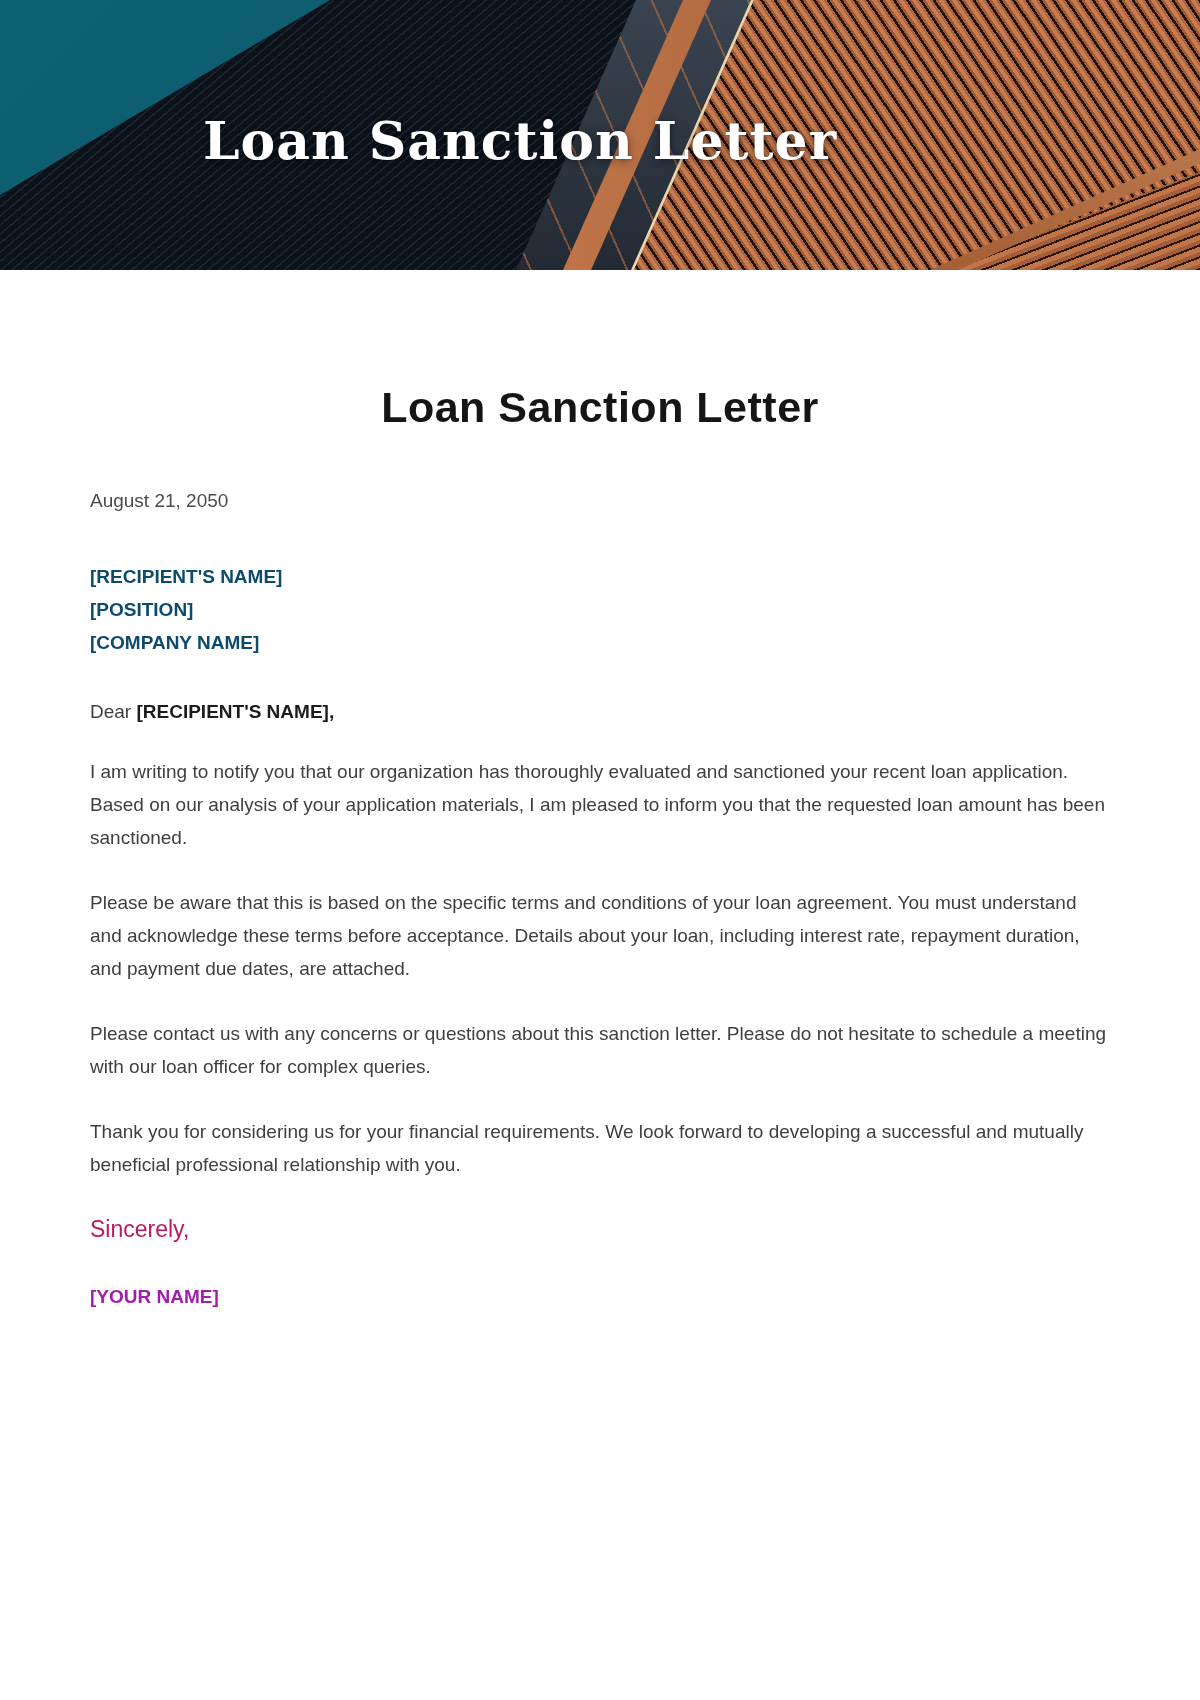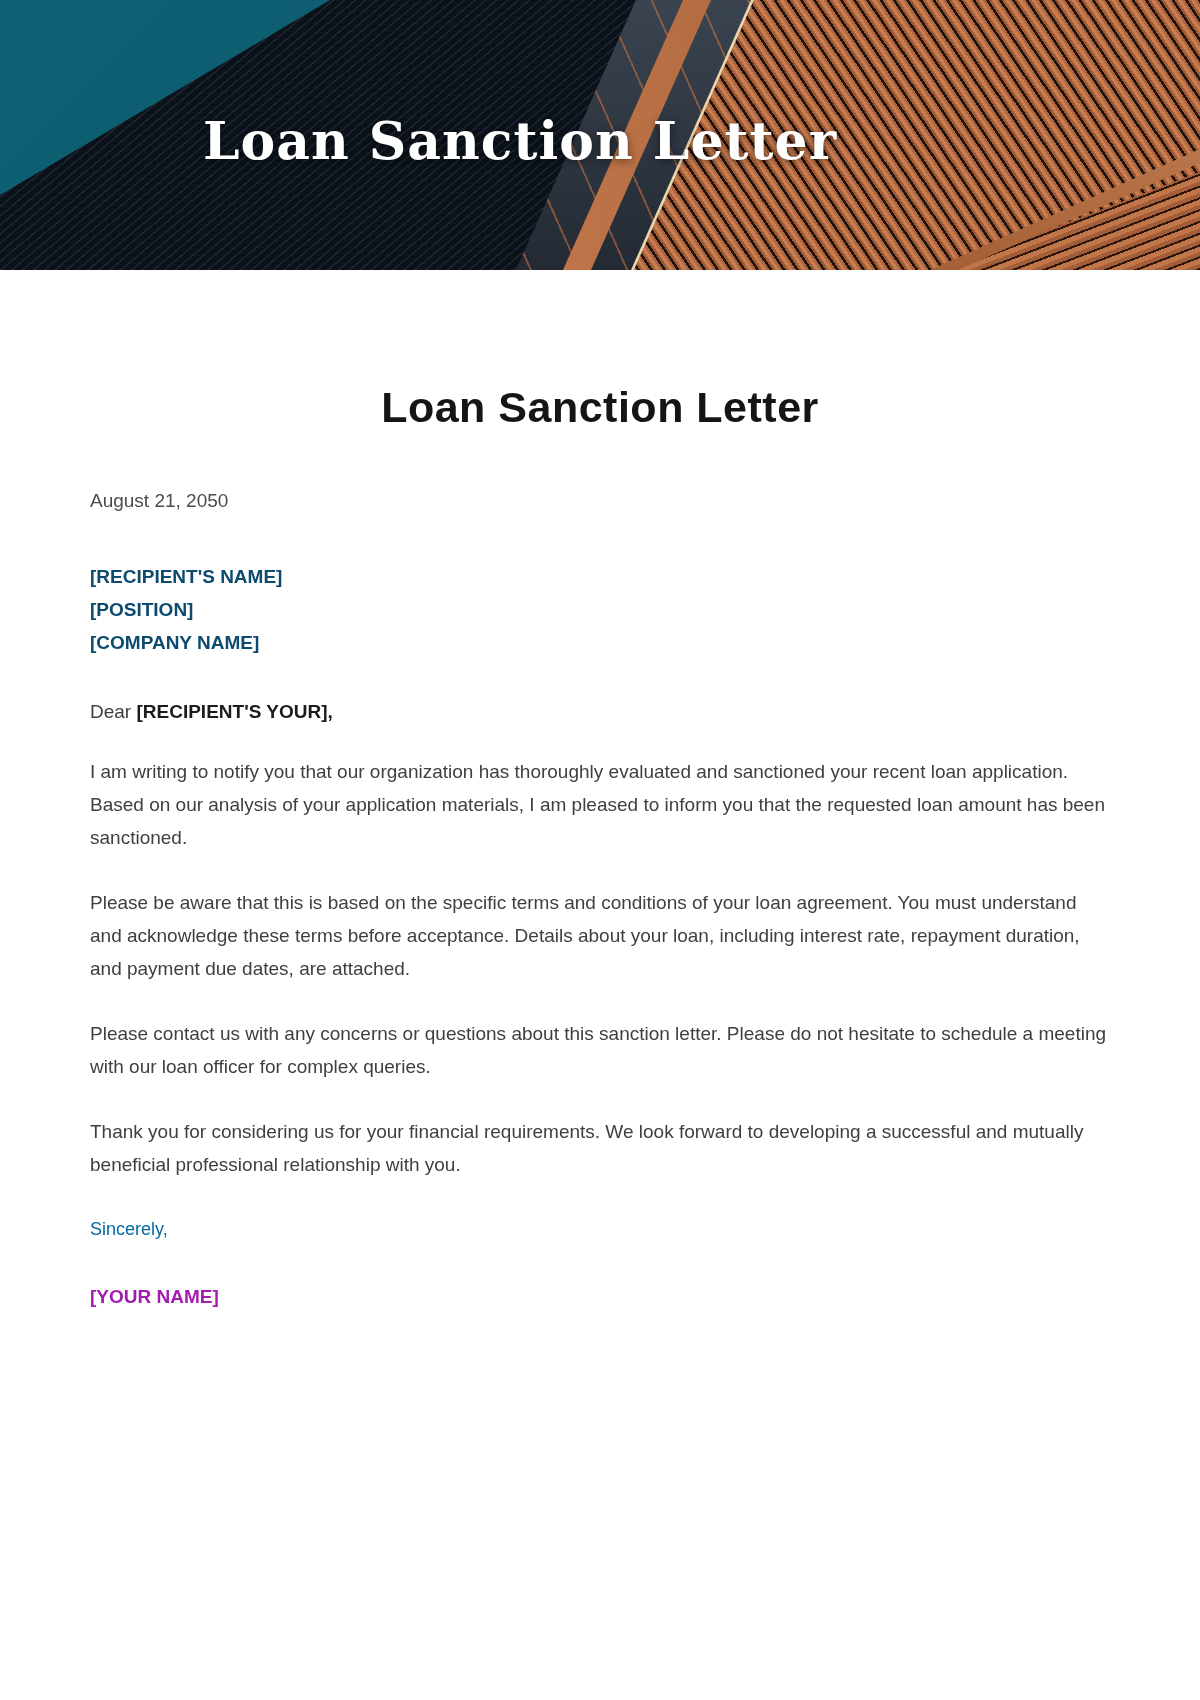--- a/index.html
+++ b/index.html
@@ -62,21 +62,21 @@
   .doc-title {
     margin: 112px 0 0; text-align: center;
     font-size: 43px; font-weight: 700; color: #151515; letter-spacing: 0.5px;
     line-height: 1.2;
   }
   .date { margin: 56px 0 0; font-size: 19px; color: #4c4c4c; line-height: 22px; }
   .recipient { margin: 48px 0 0; font-size: 19px; font-weight: 700; color: #0c4a6e; line-height: 33px; }
   .salutation { margin: 42px 0 0; font-size: 19px; color: #3f3f3f; line-height: 22px; }
   .salutation b { color: #1c1c1c; }
   .para { margin: 32px 0 0; font-size: 19px; line-height: 33px; color: #3f3f3f; }
-  .closing { margin: 32px 0 0; font-size: 18px; line-height: 33px; color: #0369a1; }
+  .closing { margin: 32px 0 0; font-size: 23px; line-height: 33px; color: #be185d; }
   .signature { margin: 34px 0 0; font-size: 19px; font-weight: 700; color: #a21caf; line-height: 33px; }
 
   
   .footer { margin-top: 137px; text-align: right; font-size: 19px; color: #3c3c3c; line-height: 22px; }
   .footer a { color: #4c86f0; text-decoration: underline; cursor: pointer; }
   .footer .at-sign { color: #3c3c3c; text-decoration: none; padding: 0 4px; }
 </style>
 </head>
 <body>
 
@@ -98,21 +98,21 @@
     <h1 class="doc-title">Loan Sanction Letter</h1>
 
     <p class="date">August 21, 2050</p>
 
     <div class="recipient">
       <div>[RECIPIENT'S NAME]</div>
       <div>[POSITION]</div>
       <div>[COMPANY NAME]</div>
     </div>
 
-    <p class="salutation"><span>Dear </span><b>[RECIPIENT'S YOUR],</b></p>
+    <p class="salutation"><span>Dear </span><b>[RECIPIENT'S NAME],</b></p>
 
     <p class="para">I am writing to notify you that our organization has thoroughly evaluated and sanctioned your recent loan application. Based on our analysis of your application materials, I am pleased to inform you that the requested loan amount has been sanctioned.</p>
     <p class="para">Please be aware that this is based on the specific terms and conditions of your loan agreement. You must understand and acknowledge these terms before acceptance. Details about your loan, including interest rate, repayment duration, and payment due dates, are attached.</p>
     <p class="para">Please contact us with any concerns or questions about this sanction letter. Please do not hesitate to schedule a meeting with our loan officer for complex queries.</p>
     <p class="para">Thank you for considering us for your financial requirements. We look forward to developing a successful and mutually beneficial professional relationship with you.</p>
 
     <p class="closing">Sincerely,</p>
     <p class="signature">[YOUR NAME]</p>
 
     <div class="footer">

